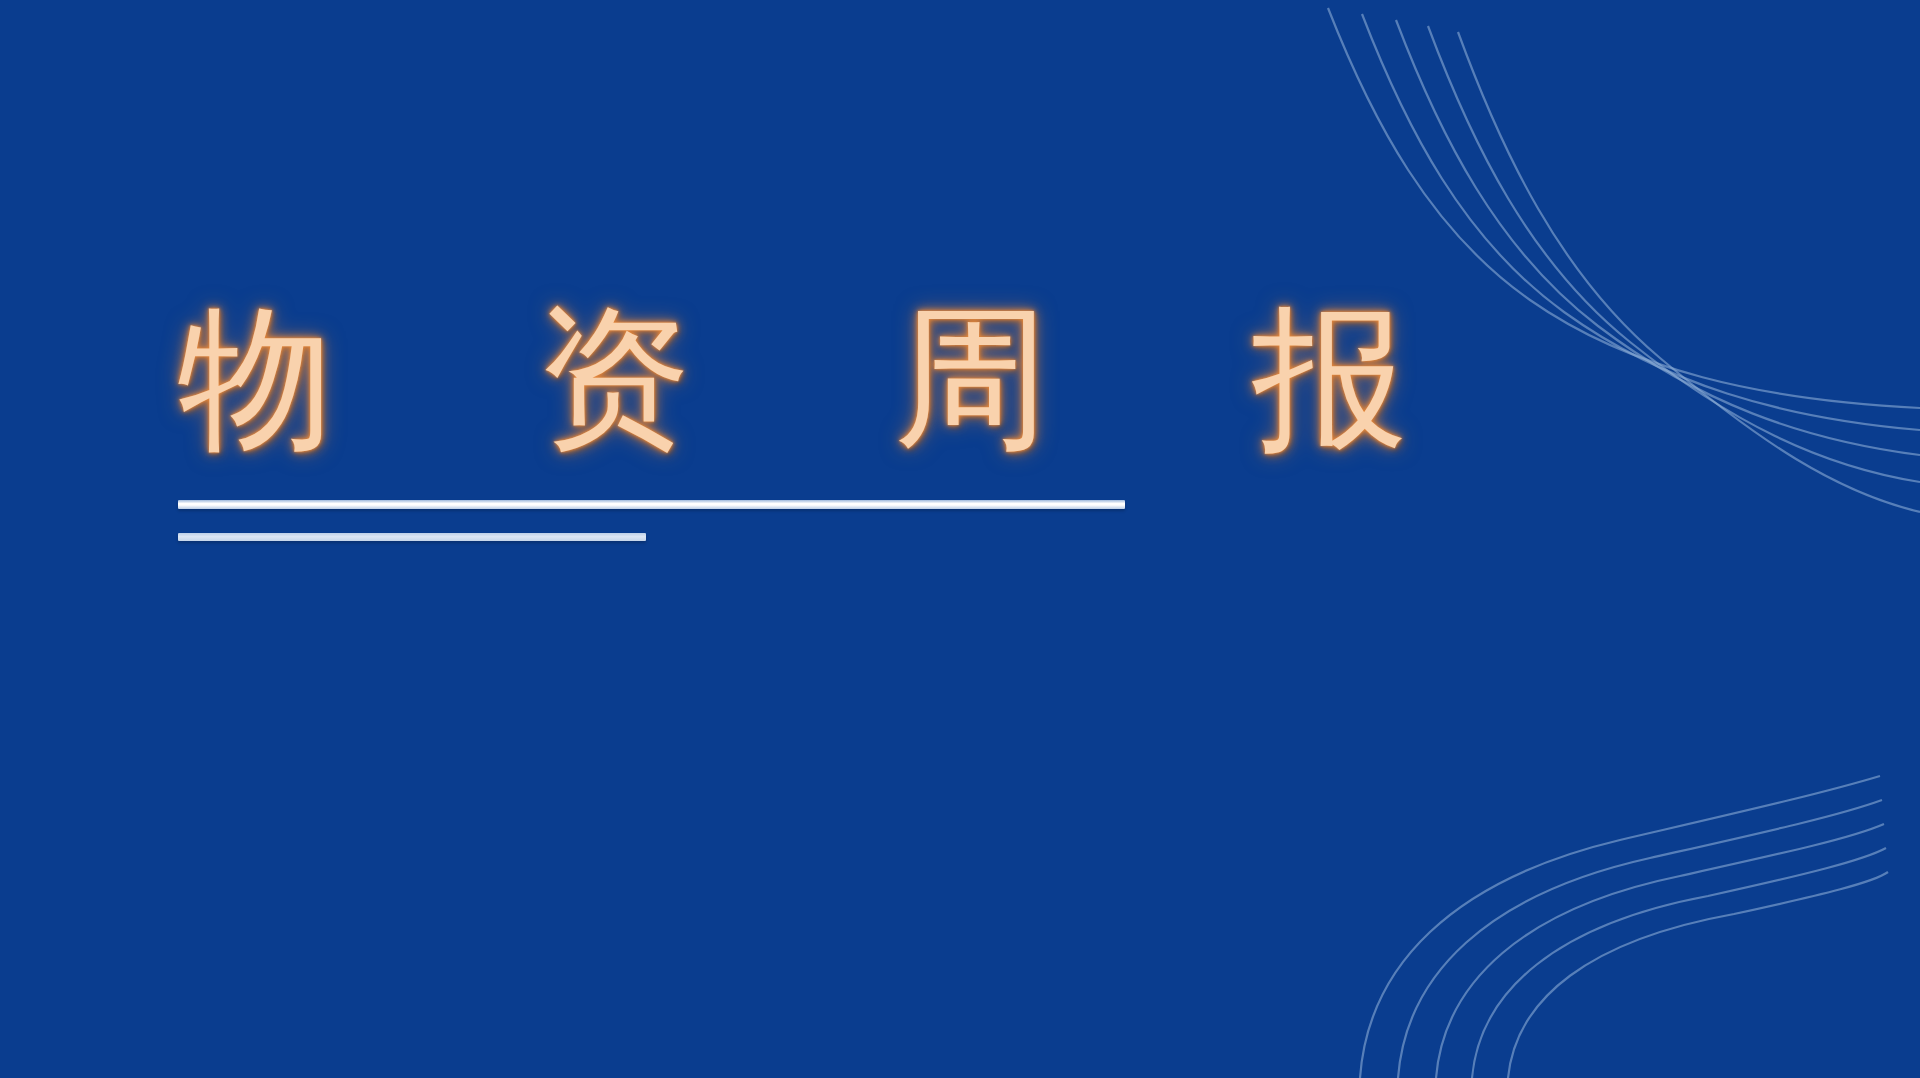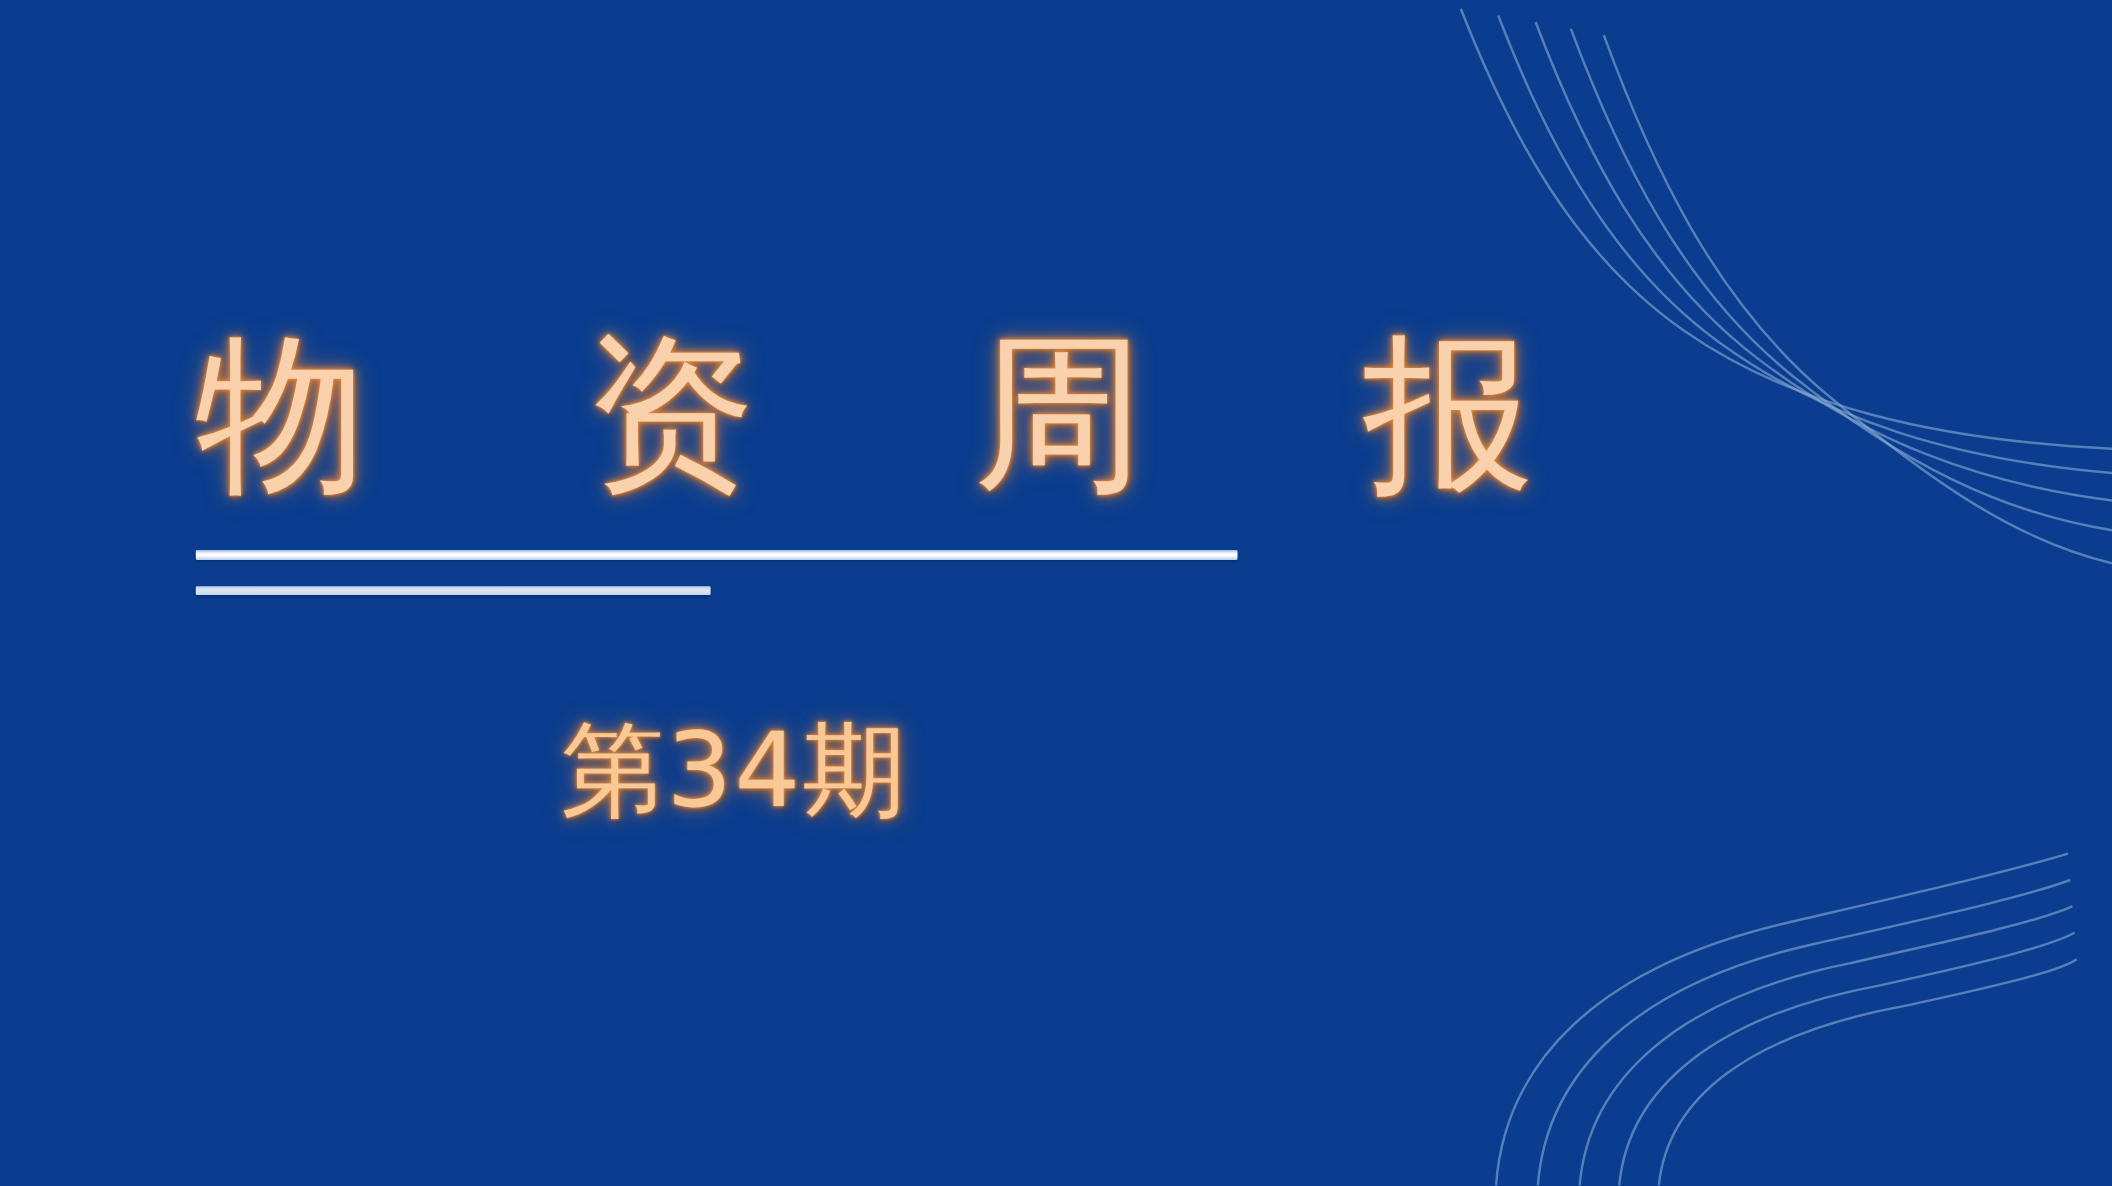--- a/index.html
+++ b/index.html
@@ -47,21 +47,21 @@
 
   
   #title-block {
     position: absolute;
     left: 178px;
     top: 292px;
     width: 1000px;
   }
 
   #main-title {
-    font-family: Liberation Serif, serif;
+    font-family: Liberation Sans, sans-serif;
     font-size: 155px;
     line-height: 1.12;
     font-weight: 400;
     letter-spacing: 80px;
     color: #f9d2ad;
     white-space: nowrap;
     text-shadow:
        0 0 2px #e8883a,
        0 0 5px #e8883a,
        0 0 11px rgba(232,136,58,0.95),
@@ -133,15 +133,14 @@
     </svg>
   </div>
 
   <div id="title-block">
     <div id="main-title">物 资 周 报</div>
   </div>
 
   <div id="rule-long"></div>
   <div id="rule-short"></div>
 
-  <div id="subtitle">第34期</div>
 
 </div>
 
 </body></html>

